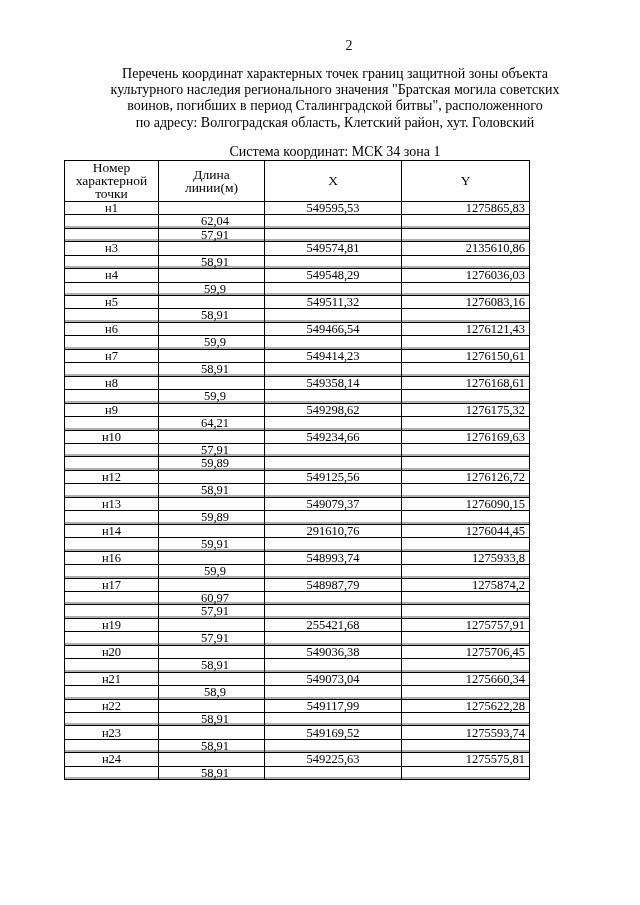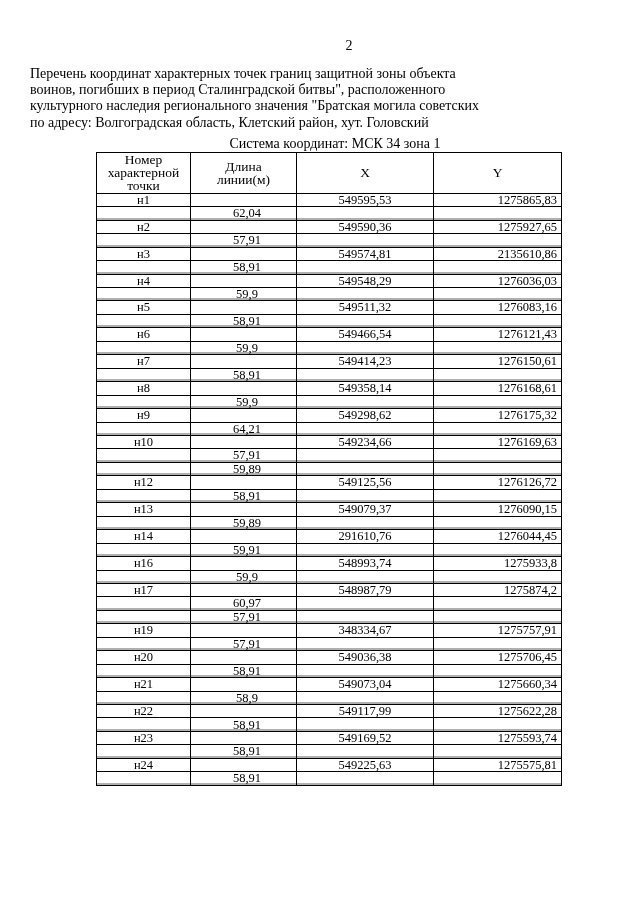--- a/index.html
+++ b/index.html
@@ -21,35 +21,36 @@
   }
   .page-number {
     margin-top: 38px;
     text-align: center;
     padding-left: 58px;
     font-size: 14px;
     line-height: 15px;
   }
   .doc-heading {
     margin-top: 13px;
+    text-align: center;
     padding-left: 30px;
     font-size: 14px;
     line-height: 16.2px;
   }
   .subtitle {
-    margin-top: 5px;
+    margin-top: 13px;
     text-align: center;
     padding-left: 30px;
     font-size: 14px;
     line-height: 15px;
   }
   table.coords {
     border-collapse: collapse;
     table-layout: fixed;
-    margin-left: 96px;
+    margin-left: 64px;
     margin-top: 1px;
     width: 465px;
   }
   table.coords col.c1 { width: 94px; }
   table.coords col.c2 { width: 106px; }
   table.coords col.c3 { width: 137px; }
   table.coords col.c4 { width: 128px; }
   table.coords th, table.coords td {
     border: 1px solid #000000;
     padding: 0;
@@ -86,22 +87,22 @@
 </style>
 </head>
 <body>
 
 <div class="page">
 
   <div class="page-number">2</div>
 
   <div class="doc-heading">
     <div>Перечень координат характерных точек границ защитной зоны объекта</div>
+    <div>культурного наследия регионального значения "Братская могила советских</div>
     <div>воинов, погибших в период Сталинградской битвы", расположенного</div>
-    <div>культурного наследия регионального значения "Братская могила советских</div>
     <div>по адресу: Волгоградская область, Клетский район, хут. Головский</div>
   </div>
 
   <div class="subtitle">Система координат: МСК 34 зона 1</div>
 
   <table class="coords">
     <colgroup>
       <col class="c1">
         <col class="c2">
         <col class="c3">
@@ -129,26 +130,20 @@
       <td class="c-x">549595,53</td>
       <td class="c-y">1275865,83</td>
     </tr>
     <tr class="length-row">
       <td class="c-point"></td>
       <td class="c-len">62,04</td>
       <td class="c-x"></td>
       <td class="c-y"></td>
     </tr>
 
-    <tr class="point-row">
-      <td class="c-point">н2</td>
-      <td class="c-len"></td>
-      <td class="c-x">549590,36</td>
-      <td class="c-y">1275927,65</td>
-    </tr>
     <tr class="length-row">
       <td class="c-point"></td>
       <td class="c-len">57,91</td>
       <td class="c-x"></td>
       <td class="c-y"></td>
     </tr>
 
     <tr class="point-row">
       <td class="c-point">н3</td>
       <td class="c-len"></td>
@@ -329,21 +324,21 @@
     <tr class="length-row">
       <td class="c-point"></td>
       <td class="c-len">57,91</td>
       <td class="c-x"></td>
       <td class="c-y"></td>
     </tr>
 
     <tr class="point-row">
       <td class="c-point">н19</td>
       <td class="c-len"></td>
-      <td class="c-x">348334,67</td>
+      <td class="c-x">255421,68</td>
       <td class="c-y">1275757,91</td>
     </tr>
     <tr class="length-row">
       <td class="c-point"></td>
       <td class="c-len">57,91</td>
       <td class="c-x"></td>
       <td class="c-y"></td>
     </tr>
 
     <tr class="point-row">

